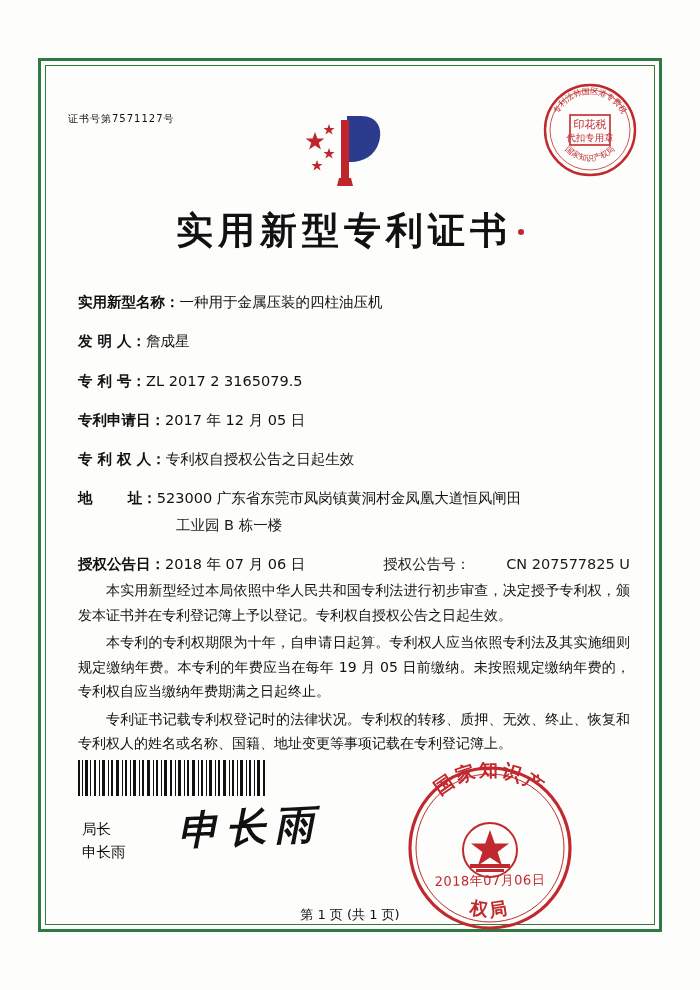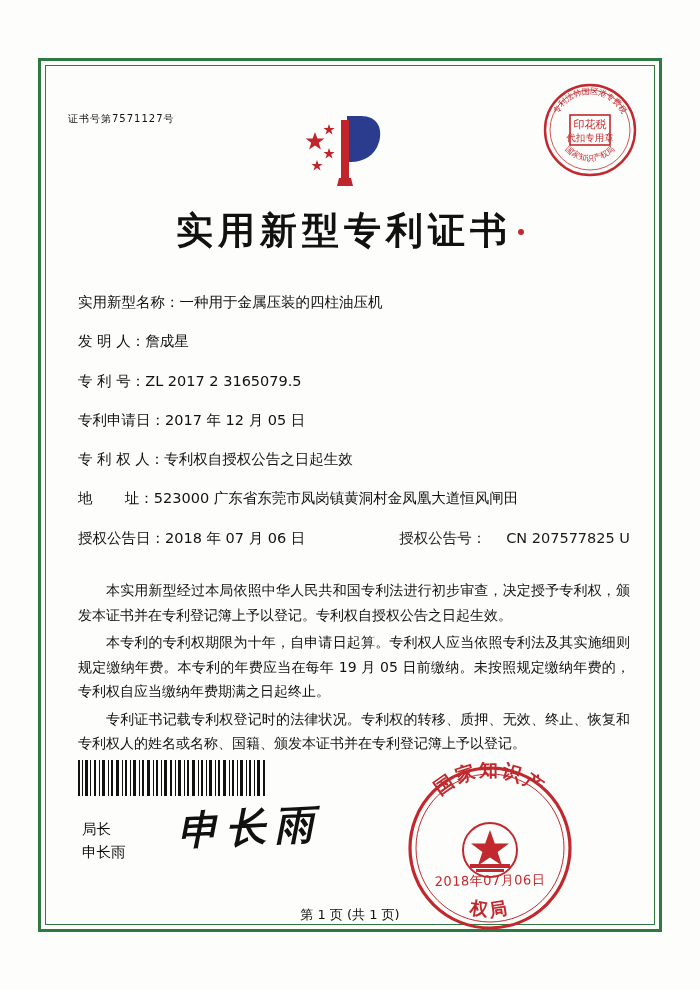--- a/index.html
+++ b/index.html
@@ -113,29 +113,30 @@
   }
   .field-row {
     display: flex;
     align-items: flex-start;
     margin-bottom: 17.5px;
   }
   .field-label {
     flex: 0 0 auto;
     white-space: pre;
     color: #111;
+    font-weight: bold;
   }
   .field-value {
     flex: 1 1 auto;
     color: #111;
     font-weight: 500;
   }
   .field-row.two-col .field-right {
     flex: 0 0 auto;
-    margin-left: 20px;
+    margin-left: 36px;
     white-space: nowrap;
   }
   .addr-second {
     margin-left: 98px;
     margin-top: -13px;
     margin-bottom: 17.5px;
     font-size: 14.5px;
   }
 
   
@@ -291,34 +292,35 @@
 
     <div class="field-row">
       <span class="field-label">专 利 权 人：</span>
       <span class="field-value">专利权自授权公告之日起生效</span>
     </div>
 
     <div class="field-row">
       <span class="field-label">地       址：</span>
       <span class="field-value">523000 广东省东莞市凤岗镇黄洞村金凤凰大道恒风闸田</span>
     </div>
+    <div class="addr-second">工业园 B 栋一楼</div>
 
     <div class="field-row two-col">
       <span class="field-label">授权公告日：</span>
       <span class="field-value">2018 年 07 月 06 日</span>
       <span class="field-right">授权公告号：</span>
       <span class="field-right">CN 207577825 U</span>
     </div>
 
   </div>
 
   <div class="paras">
     <p>本实用新型经过本局依照中华人民共和国专利法进行初步审查，决定授予专利权，颁发本证书并在专利登记簿上予以登记。专利权自授权公告之日起生效。</p>
     <p>本专利的专利权期限为十年，自申请日起算。专利权人应当依照专利法及其实施细则规定缴纳年费。本专利的年费应当在每年 19 月 05 日前缴纳。未按照规定缴纳年费的，专利权自应当缴纳年费期满之日起终止。</p>
-    <p>专利证书记载专利权登记时的法律状况。专利权的转移、质押、无效、终止、恢复和专利权人的姓名或名称、国籍、颁发本证书并在专利登记簿上予以登记。</p>
+    <p>专利证书记载专利权登记时的法律状况。专利权的转移、质押、无效、终止、恢复和专利权人的姓名或名称、国籍、地址变更等事项记载在专利登记簿上。</p>
   </div>
 
   <div class="barcode">
     <svg width="188" height="36" viewBox="0 0 188 36" preserveAspectRatio="none">
       <g fill="#111">
         <rect x="0" y="0" width="2" height="36"></rect>
         <rect x="4" y="0" width="1" height="36"></rect>
         <rect x="7" y="0" width="3" height="36"></rect>
         <rect x="12" y="0" width="1" height="36"></rect>
         <rect x="16" y="0" width="2" height="36"></rect>

